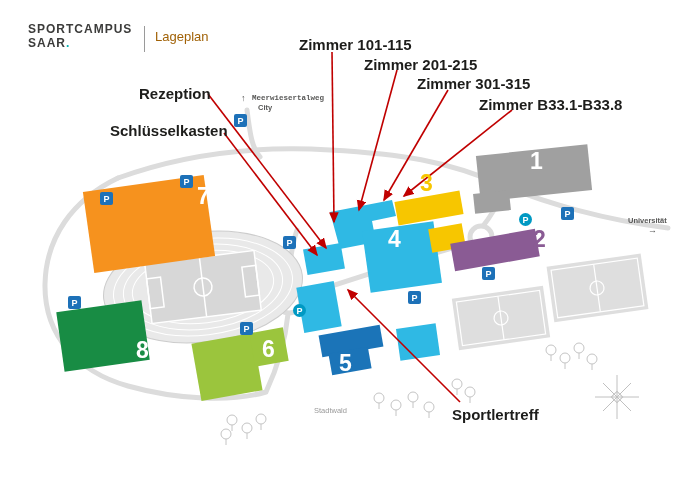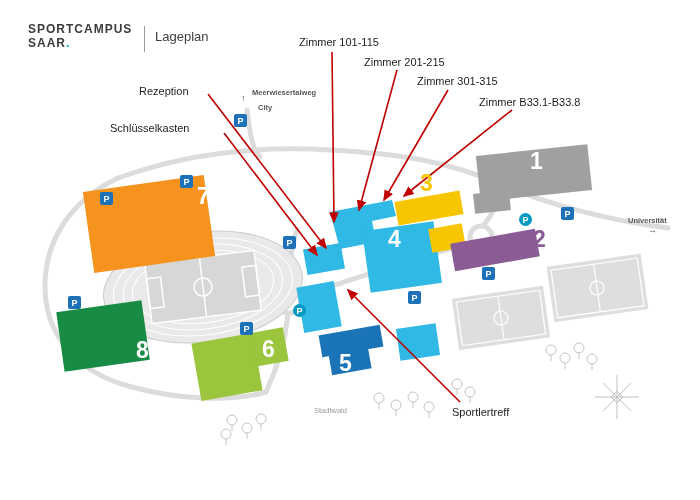--- a/index.html
+++ b/index.html
@@ -5,24 +5,24 @@
   html,body{margin:0;padding:0;background:#fff;}
   .stage{position:relative;width:700px;height:500px;background:#ffffff;overflow:hidden;
          font-family:"Liberation Sans",sans-serif;}
   .map-svg{position:absolute;left:0;top:0;width:700px;height:500px;}
 
   
   .brand{position:absolute;left:28px;top:23px;line-height:1.15;}
   .brand .l1,.brand .l2{font-weight:bold;font-size:12px;letter-spacing:1px;color:#3c3c3b;}
   .brand .dot{color:#00b1b0;}
   .vsep{position:absolute;left:144px;top:26px;width:1px;height:26px;background:#9a9a9a;}
-  .maptitle{position:absolute;left:155px;top:29px;font-size:13px;color:#404040;}
+  .maptitle{position:absolute;left:155px;top:29px;font-size:13px;color:#a16207;}
 
   
-  .callout{position:absolute;font-size:11px;font-weight:normal;color:#1d1d1b;white-space:nowrap;}
+  .callout{position:absolute;font-size:15px;font-weight:bold;color:#1d1d1b;white-space:nowrap;}
 
   
   .bnum{position:absolute;font-size:23px;font-weight:bold;color:#ffffff;line-height:1;}
   .bnum.purple{color:#8a5b94;}
   .bnum.yellow{color:#f7c600;}
 
   
   .pk{position:absolute;width:13px;height:13px;background:#1d71b8;color:#fff;font-size:9px;
       font-weight:bold;display:flex;align-items:center;justify-content:center;border-radius:2px;}
   .pk.round{border-radius:50%;background:#0099c3;}
@@ -173,19 +173,19 @@
   <div class="pk" style="left:283px;top:236px;">P</div>
   <div class="pk" style="left:68px;top:296px;">P</div>
   <div class="pk" style="left:240px;top:322px;">P</div>
   <div class="pk round" style="left:293px;top:304px;">P</div>
   <div class="pk" style="left:408px;top:291px;">P</div>
   <div class="pk" style="left:482px;top:267px;">P</div>
   <div class="pk round" style="left:519px;top:213px;">P</div>
   <div class="pk" style="left:561px;top:207px;">P</div>
 
   <span class="arrow-ch" style="position:absolute;left:241px;top:93px;">↑</span>
-  <div class="tiny bold" style="left:252px;top:88px;">Meerwiesertalweg</div>
+  <div class="tiny bold" style="left:252px;top:94px;font-family:Liberation Mono, monospace;">Meerwiesertalweg</div>
   <div class="tiny bold" style="left:258px;top:103px;">City</div>
   <div class="tiny bold" style="left:628px;top:216px;">Universität</div>
   <span class="arrow-ch" style="position:absolute;left:648px;top:225px;">→</span>
   <div class="tiny gray" style="left:278px;top:406px;margin-left:36px;">Stadtwald</div>
 
 </div>
 
 </body></html>

